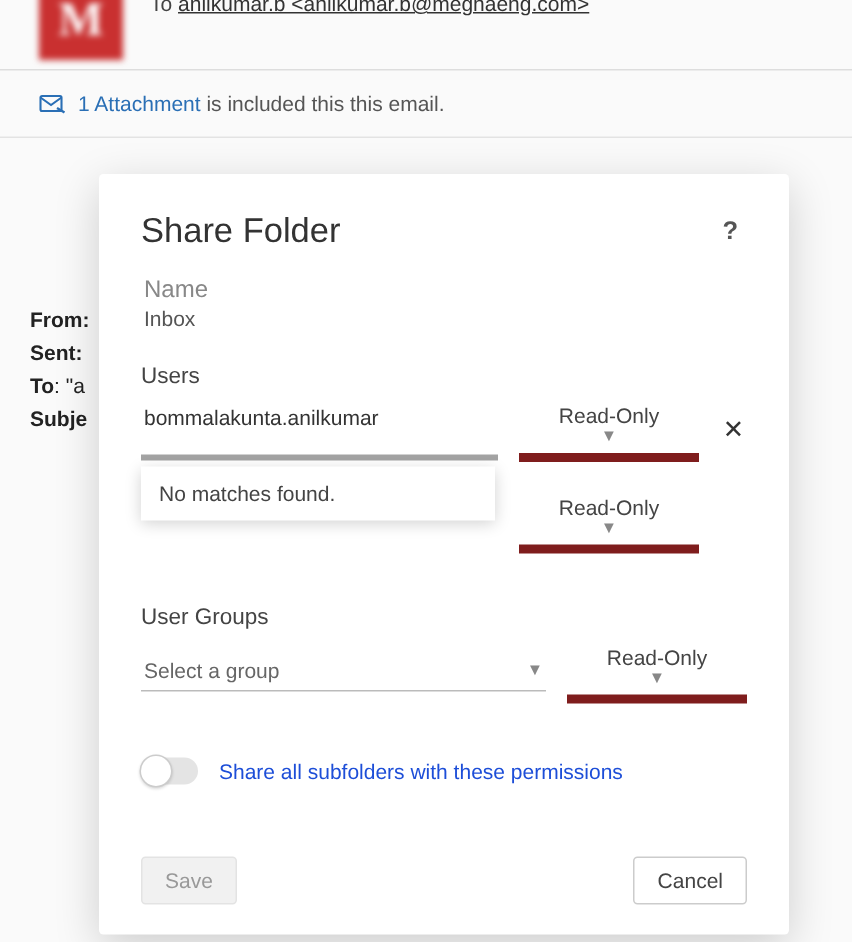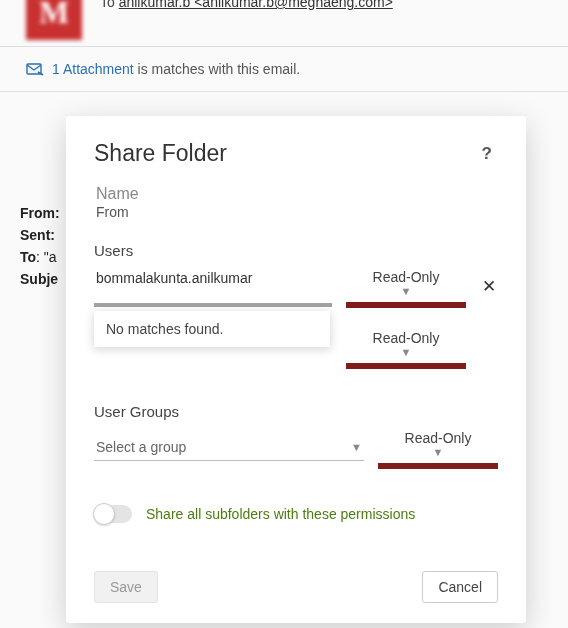--- a/index.html
+++ b/index.html
@@ -206,21 +206,21 @@
     position: absolute;
     left: -1px;
     top: -2px;
     width: 22px;
     height: 22px;
     background: #fff;
     border: 1px solid #ccc;
     border-radius: 50%;
     box-shadow: 0 1px 2px rgba(0,0,0,0.15);
   }
-  .toggle-label { font-size: 14px; color: #4d7c0f; }
+  .toggle-label { font-size: 14px; color: #1d4ed8; }
 
   .dialog-footer {
     display: flex;
     justify-content: space-between;
     align-items: center;
   }
   .btn {
     font-size: 14px;
     padding: 7px 15px;
     border: 1px solid #ccc;
@@ -255,21 +255,21 @@
 
   <div class="attach-row">
     <span class="attach-icon">
       <svg width="18" height="16" viewBox="0 0 18 16">
         <rect x="1" y="3" width="14" height="10" rx="1" fill="none" stroke="#2a6fb5" stroke-width="1.4"></rect>
         <path d="M1 4 L8 9 L15 4" fill="none" stroke="#2a6fb5" stroke-width="1.4"></path>
         <path d="M12 11 L17 14" stroke="#2a6fb5" stroke-width="1.6"></path>
       </svg>
     </span>
     <span>
-      <span class="link">1 Attachment</span><span class="rest"> is matches with this email.</span>
+      <span class="link">1 Attachment</span><span class="rest"> is included this this email.</span>
     </span>
   </div>
 
   <div class="meta-block">
     <div><b>From:</b></div>
     <div><b>Sent:</b></div>
     <div>
       <b>To</b><span>: "a</span>
     </div>
     <div><b>Subje</b></div>
@@ -278,21 +278,21 @@
 </div>
 
 <div class="dialog">
 
   <div class="dialog-title-row">
     <div class="dialog-title">Share Folder</div>
     <div class="help-btn">?</div>
   </div>
 
   <div class="small-label">Name</div>
-  <div class="folder-name">From</div>
+  <div class="folder-name">Inbox</div>
 
   <div class="section-label">Users</div>
 
   <div class="row">
     <input class="user-input" value="bommalakunta.anilkumar" style="">
     <div class="perm-select">
       <span>Read-Only</span>
       <span class="chev">▼</span>
     </div>
     <div class="close-x">✕</div>

